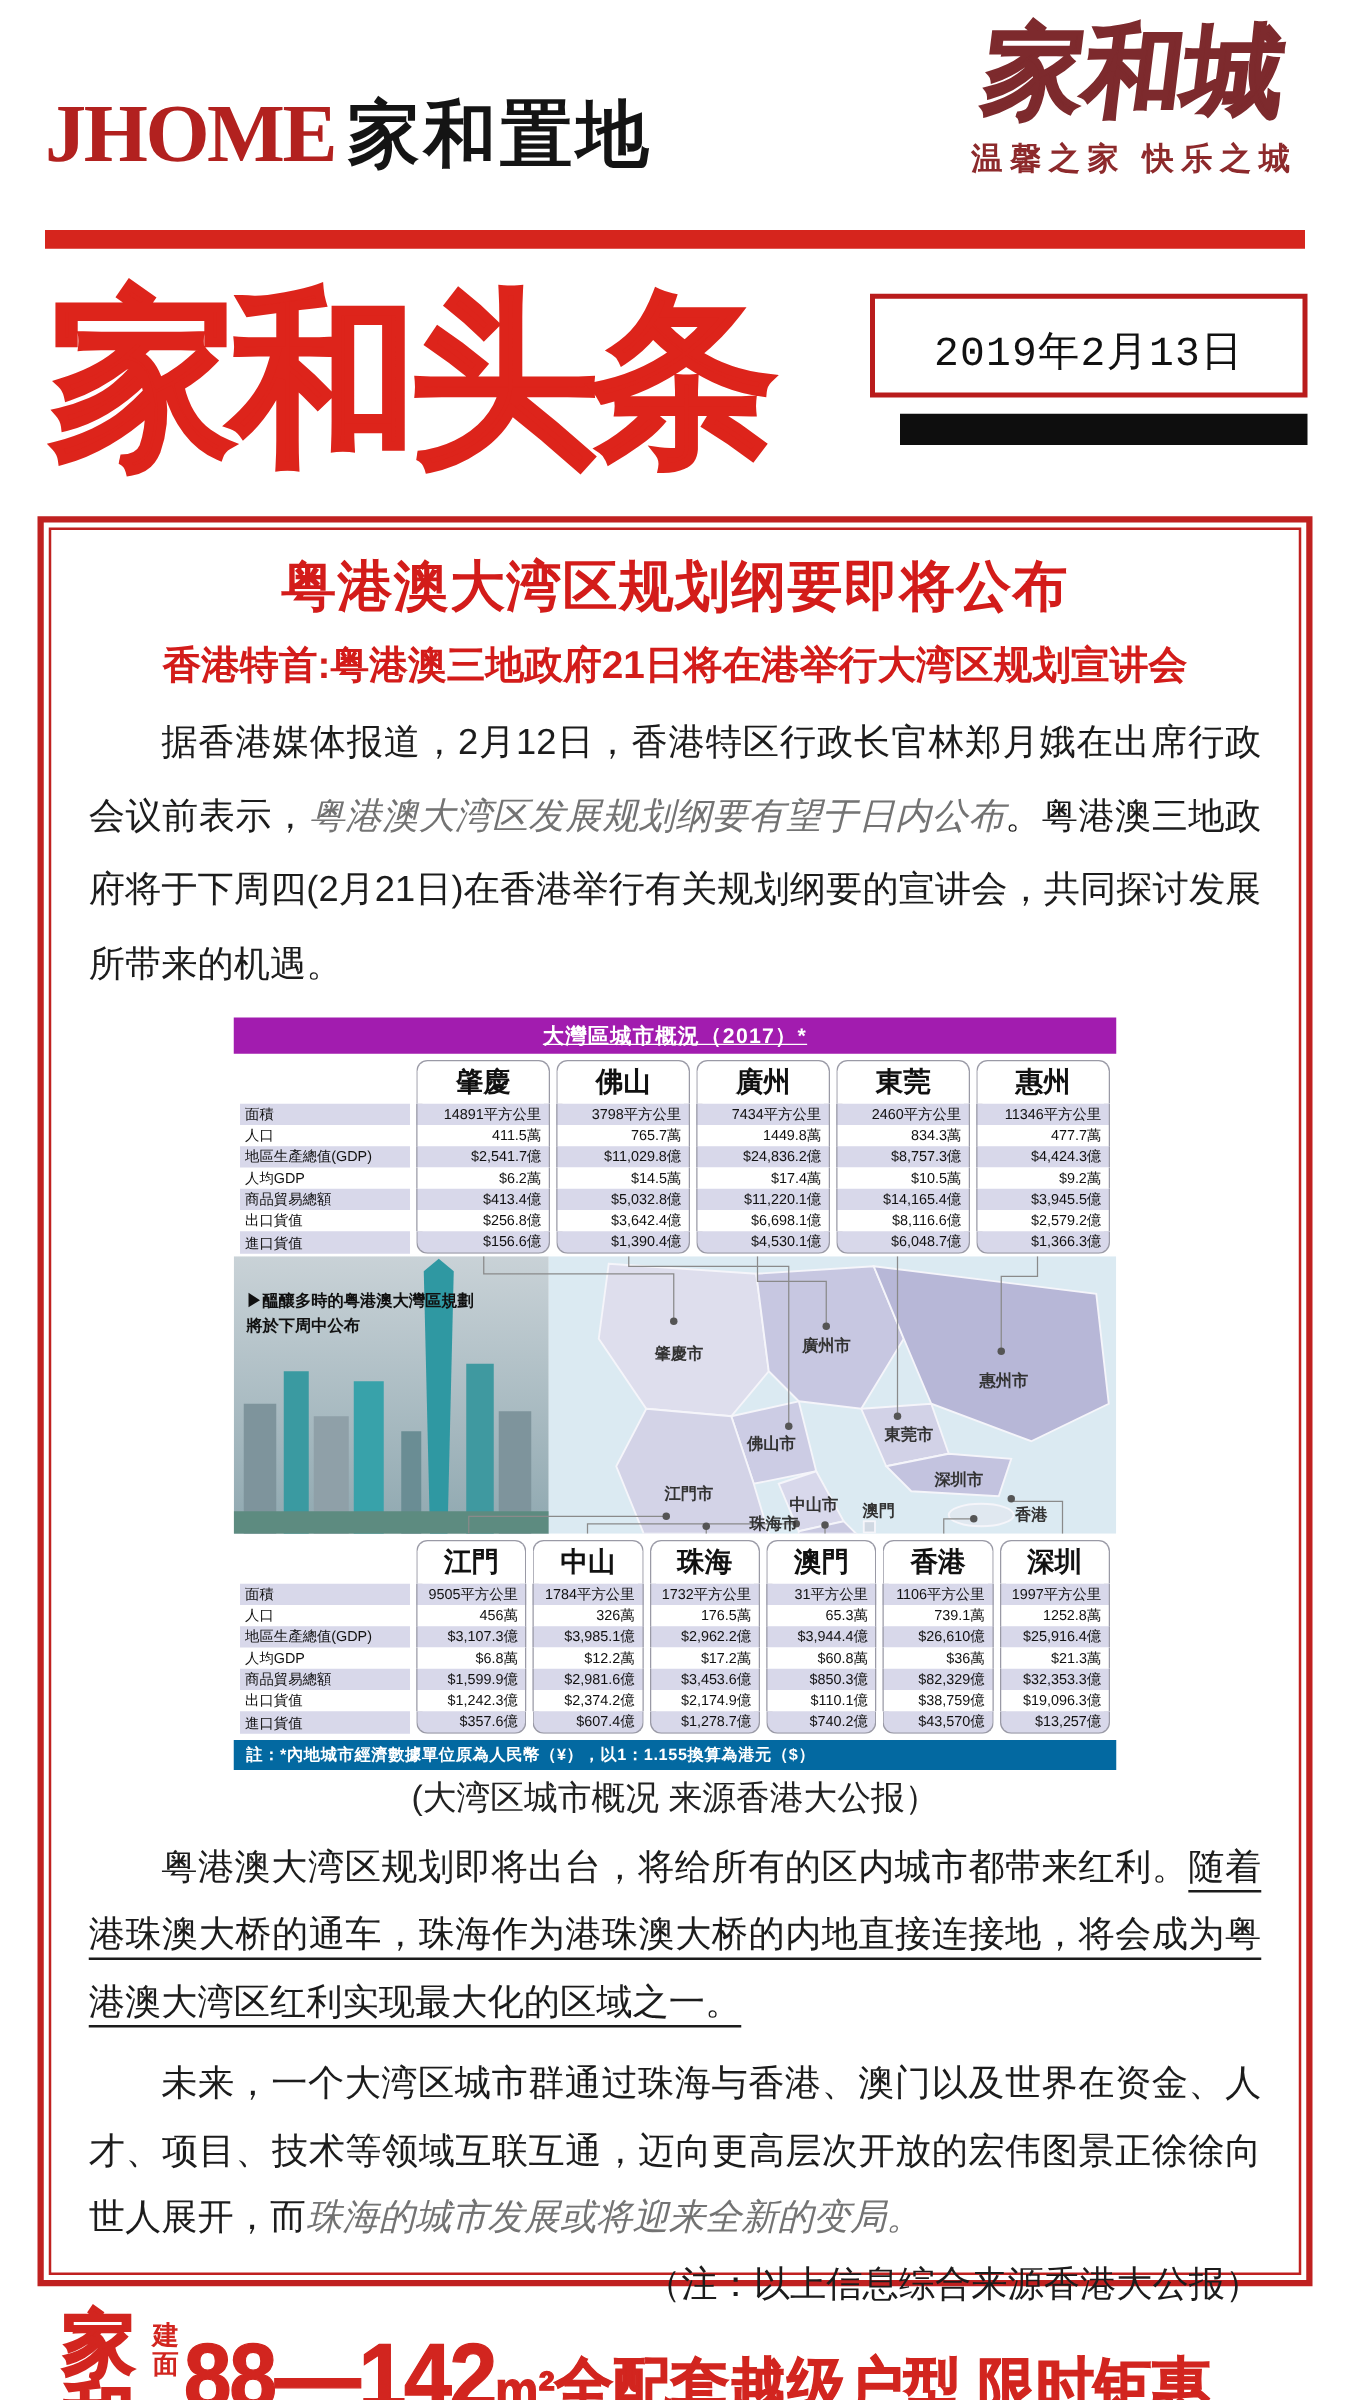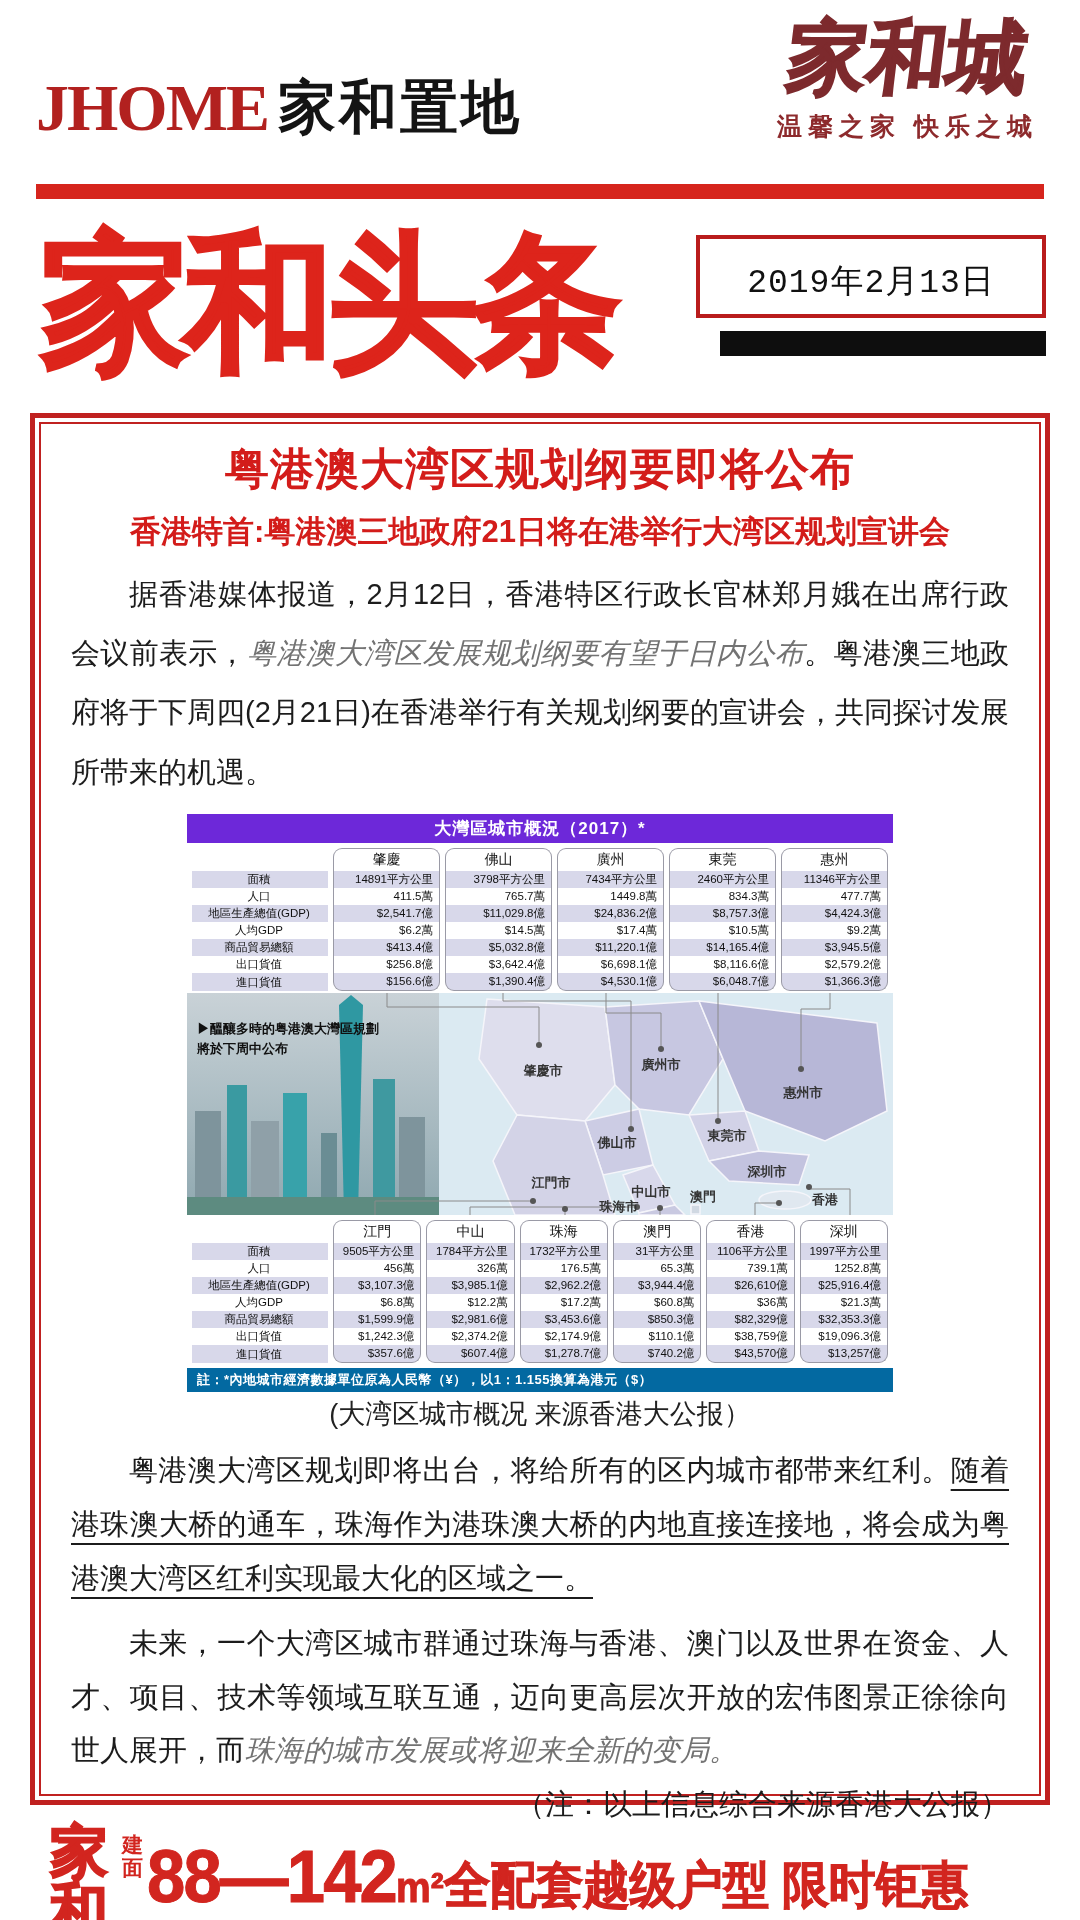--- a/index.html
+++ b/index.html
@@ -33,25 +33,25 @@
   .a-sub{text-align:center;font-size:31px;font-weight:bold;color:#d31c1a;margin-top:12px;}
   .para{font-size:29px;color:#1c1c1c;line-height:2.05;text-align:justify;text-indent:2em;margin:12px 0 0;}
   .para.tight{line-height:1.85;}
   .red-inline{color:#737373;font-style:italic;}
   .ul-inline{text-decoration:underline;text-underline-offset:9px;text-decoration-thickness:2px;}
   .fig-caption{text-align:center;font-size:27px;color:#222;margin-top:4px;}
   .fig-note{float:right;color:#1c1c1c;text-indent:0;}
 
   
   .ig{width:706px;margin:12px auto 0;}
-  .ig-title{background:#6d28d9;color:#fff;font-weight:bold;font-size:17px;text-align:center;padding:3px 0;letter-spacing:1px;}
+  .ig-title{background:#a21caf;color:#fff;font-weight:bold;font-size:17px;text-align:center;padding:3px 0;letter-spacing:1px;text-decoration:underline;}
   .citytable{width:100%;border-collapse:separate;border-spacing:5px 0;table-layout:fixed;margin-top:5px;}
   .citytable th,.citytable td{font-size:11.5px;padding:1px 6px;text-align:right;white-space:nowrap;overflow:hidden;}
-  .citytable th:first-child,.citytable td:first-child{width:132px;text-align:center;border:none;border-radius:0;padding-left:4px;}
-  .citytable th{font-family:"Liberation Serif",serif;font-size:14px;font-weight:normal;text-align:center;
+  .citytable th:first-child,.citytable td:first-child{width:132px;text-align:left;border:none;border-radius:0;padding-left:4px;}
+  .citytable th{font-family:"Liberation Serif",serif;font-size:22px;font-weight:bold;text-align:center;
                 border:1px solid #9a9aa6;border-bottom:none;border-radius:9px 9px 0 0;padding:2px 0;background:#fff;}
   .citytable td:not(:first-child){border-left:1px solid #9a9aa6;border-right:1px solid #9a9aa6;background:#fff;}
   .citytable tr:last-child td:not(:first-child){border-bottom:1px solid #9a9aa6;border-radius:0 0 9px 9px;}
   .citytable tr:nth-child(even) td{background:#d8d8ea !important;}
   .ig-map{position:relative;margin-top:2px;}
   .ig-map svg{display:block;}
   .map-note{position:absolute;top:26px;left:10px;width:190px;font-size:13px;font-weight:bold;color:#101010;line-height:1.5;}
   .ig-foot{background:#0369a1;color:#fff;font-size:13px;font-weight:bold;padding:3px 10px;margin-top:5px;letter-spacing:.5px;}
 
   

